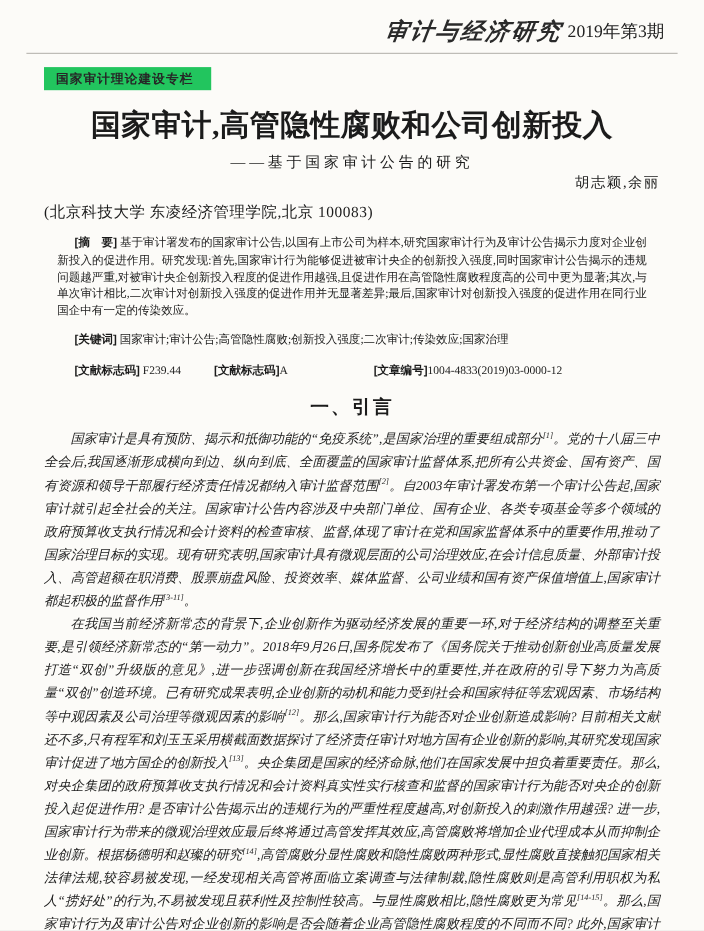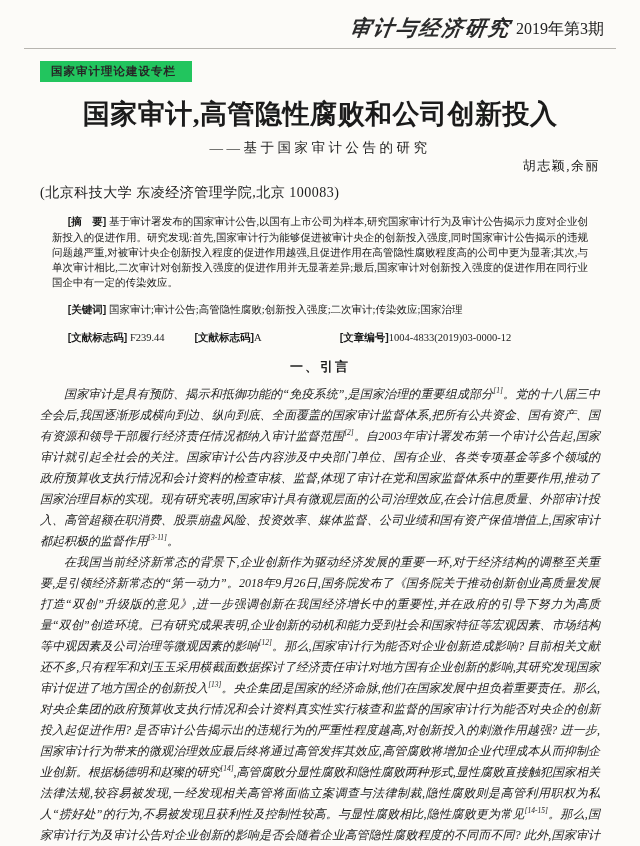--- a/index.html
+++ b/index.html
@@ -53,21 +53,21 @@
   
   .meta{margin-top:12px;font-size:10.5px;line-height:15.2px;text-align:justify;}
   .meta p{margin:12px;text-indent:1.5em;}
   .meta b{font-family:"Liberation Sans", sans-serif;font-weight:bold;}
   .classification .item{margin-right:30px;white-space:nowrap;}
   .classification .item:last-child{margin-right:0;padding-left:48px;}
   
   .section-heading{
     text-align:center;
     font-family:"Liberation Sans", sans-serif;
-    font-size:13px;font-weight:bold;
+    font-size:17px;font-weight:bold;
     letter-spacing:2px;margin:13px 0 8px;
   }
   
   .body-para{
     font-size:12px;line-height:21px;
     text-align:justify;text-indent:2em;margin:0;font-style:italic;
   }
   sup.cite{font-size:7.5px;line-height:0;}
 </style>
 </head>

